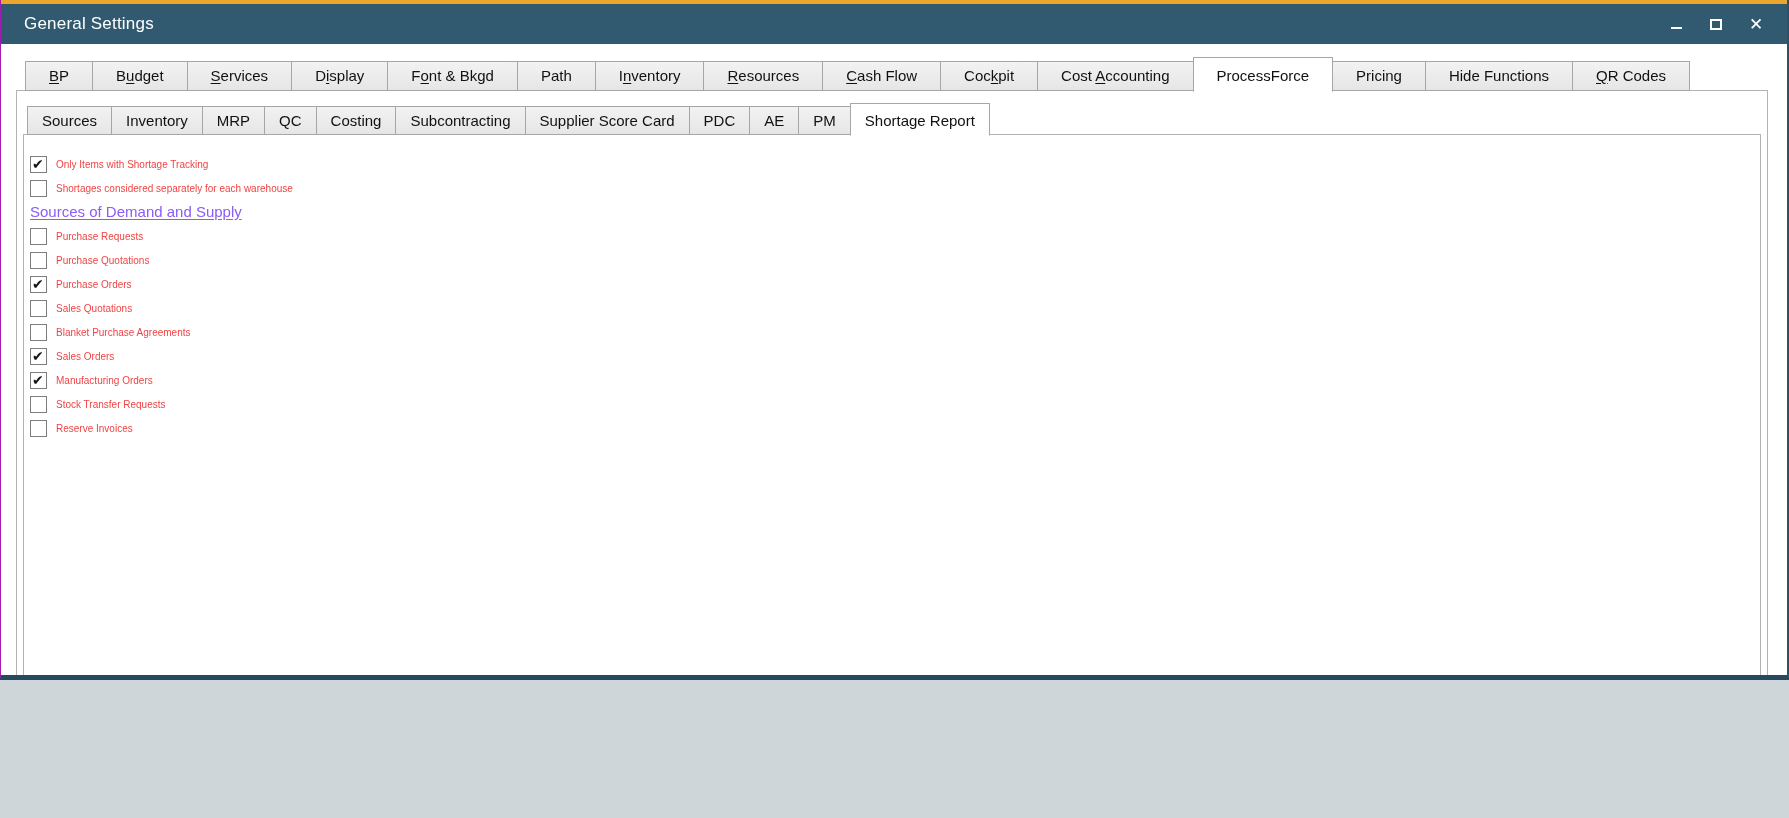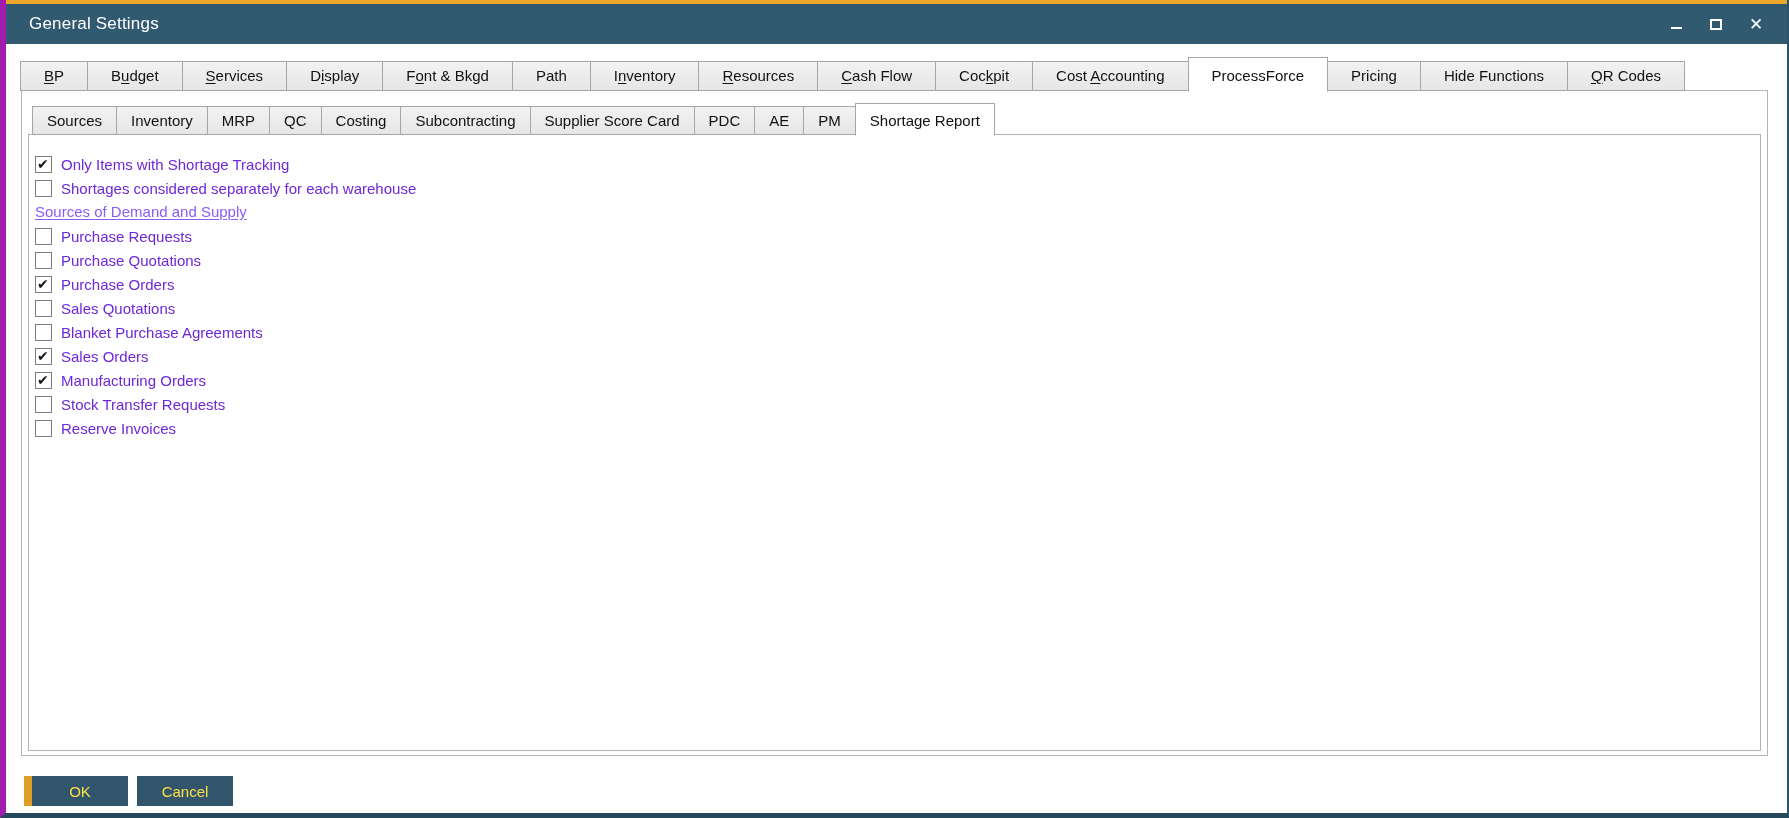--- a/index.html
+++ b/index.html
@@ -1,21 +1,21 @@
 <!DOCTYPE html>
 <html><head>
 <meta charset="utf-8">
 <style>
   * { margin:0; padding:0; box-sizing:border-box; }
   html,body { background:#cfd6da; font-family:"Liberation Sans","DejaVu Sans",sans-serif; }
 
   .window {
-    width:1789px; height:818px;
+    width:1789px; height:680px;
     background:#ffffff;
-    border-left:6px solid #a21caf;
+    border-left:1px solid #a21caf;
     border-right:2px solid #2d5166;
     border-bottom:5px solid #26495d;
     position:relative;
     overflow:hidden;
   }
   .gold-strip { height:4px; background:#eca62b; width:100%; }
 
   .titlebar {
     height:40px; background:#315a70; color:#ffffff;
     display:flex; align-items:center;
@@ -29,21 +29,21 @@
     color:#ffffff; cursor:default; font-size:15px;
   }
   .win-btn.min span { display:block; width:11px; border-bottom:2px solid #fff; margin-top:8px; }
   .win-btn.max span { display:block; width:12px; height:11px; border:2px solid #fff; }
   .win-btn.close { font-size:17px; font-weight:bold; }
 
   .body { padding:13px 0 0 0; background:#fff; height:769px; }
 
   
   .tabs { display:flex; align-items:flex-end; position:relative; z-index:2; }
-  .tabs-row1 { padding-left:14px; margin-right:19px; }
+  .tabs-row1 { padding-left:24px; margin-right:19px; }
   .tabs-row2 { padding-left:10px; margin-top:12px; }
   .tab {
     height:30px; line-height:28px;
     padding:0 23px;
     background:linear-gradient(#f2f2f2,#e6e6e6);
     border:1px solid #a6a6a6;
     margin-right:-1px;
     font-size:15px; color:#111; text-align:center;
     white-space:nowrap; cursor:default;
   }
@@ -77,21 +77,21 @@
   .cb-row { display:flex; align-items:center; height:24px; }
   .cb-box {
     width:17px; height:17px; border:1px solid #7d7d7d; background:#fff;
     margin-right:9px; position:relative; flex:0 0 auto;
   }
   .cb-box .mark {
     position:absolute; left:1px; top:-2px;
     font-family:"DejaVu Sans",sans-serif;
     font-size:14px; font-weight:bold; color:#141414; line-height:19px;
   }
-  .cb-label { font-size:15px; color:#6d28d9; }
+  .cb-label { font-size:10px; color:#ef4444; }
   .group-heading {
     height:24px; line-height:24px; font-size:15px; color:#8b5cf6;
     text-decoration:underline; text-underline-offset:2px;
   }
 
   
   .footer { display:flex; gap:9px; margin:20px 0 0 18px; }
   .btn {
     height:30px; min-width:96px;
     background:#31566c; color:#fde047; border:none;

